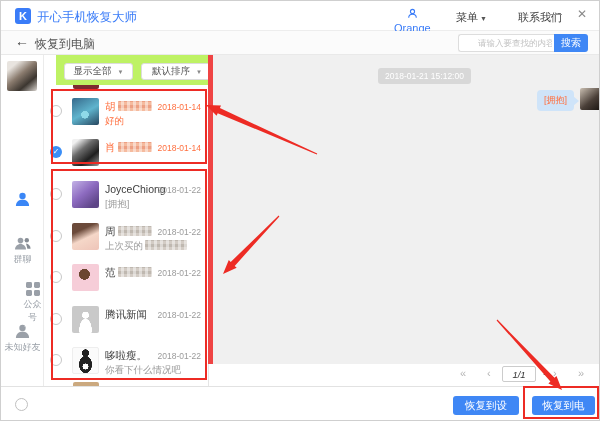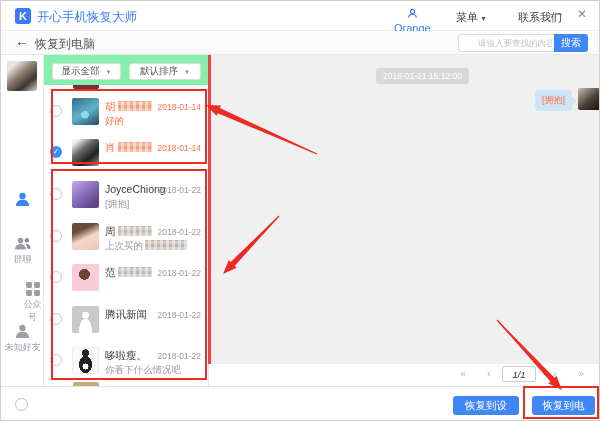--- a/index.html
+++ b/index.html
@@ -33,21 +33,21 @@
   .sidebar{position:absolute;left:0;top:54px;width:43px;height:331px;background:#fff;border-right:1px solid #ebebeb;}
   .side-avatar{position:absolute;left:6px;top:6px;width:30px;height:30px;border-radius:2px;
                background:linear-gradient(140deg,#e8e4df 18%,#8a7b6e 45%,#3c3630 72%,#d9d4cf);}
   .nav-item{position:absolute;left:0;width:43px;text-align:center;cursor:pointer;}
   .nav-item svg{display:block;margin:0 auto;}
   .nav-label{font-size:9px;color:#9aa0a8;display:block;margin-top:1px;}
   .nav-item.active .nav-label{color:#3a86f6;padding-left:43px;}
 
   
   .listpanel{position:absolute;left:43px;top:54px;width:164px;height:331px;background:#fff;overflow:hidden;}
-  .filterbar{position:absolute;left:0;top:0;width:164px;height:30px;background:#86efac;z-index:3;}
+  .filterbar{position:absolute;left:12px;top:0;width:164px;height:30px;background:#bef264;z-index:3;}
   .dropdown{position:absolute;top:8px;height:17px;border:1px solid #dcdcdc;border-radius:3px;background:#fff;
             font-size:9.5px;color:#555;display:flex;align-items:center;justify-content:center;gap:6px;cursor:pointer;}
   .dropdown .caret{font-size:6px;color:#888;}
   .dd-show{left:8px;width:69px;}
   .dd-sort{left:85px;width:72px;}
 
   .chat-item{position:absolute;left:0;width:164px;height:40px;}
   .sel{position:absolute;left:6px;top:7px;width:12px;height:12px;border-radius:50%;}
   .sel.radio{border:1px solid #c8c8c8;background:#fff;}
   .sel.check{background:#3a8ef7;color:#fff;font-size:8px;line-height:12px;text-align:center;}
@@ -71,21 +71,21 @@
   .av-joyce{background:linear-gradient(140deg,#c3b2e6,#8d6bc0 45%,#5e4587 85%);}
   .av-zhou{background:linear-gradient(155deg,#6b4a3a 0 28%,#f5d7c8 55%,#eec4b8);}
   .av-fan{background:radial-gradient(circle at 46% 38%,#6b4630 0 24%,rgba(0,0,0,0) 25%),#f6cdd8;}
   .av-tencent{background:radial-gradient(circle at 50% 34%,#fff 0 15%,rgba(0,0,0,0) 16%),
               radial-gradient(ellipse at 50% 88%,#fff 0 32%,rgba(0,0,0,0) 33%),#c9c9c9;}
   .av-duola{background:radial-gradient(circle at 50% 74%,#fff 0 13%,rgba(0,0,0,0) 14%),
             radial-gradient(ellipse at 50% 66%,#222 0 36%,rgba(0,0,0,0) 37%),
             radial-gradient(circle at 50% 20%,#222 0 15%,rgba(0,0,0,0) 16%),#fbfbfb;border:1px solid #eee;}
 
   
-  .chatpanel{position:absolute;left:207px;top:54px;width:393px;height:309px;background:#f0f0f0;border-left:3px solid #ef4444;}
+  .chatpanel{position:absolute;left:207px;top:54px;width:393px;height:309px;background:#f0f0f0;border-left:5px solid #ef4444;}
   .timestamp{position:absolute;left:165px;top:13px;background:#d8d8d8;color:#fff;font-size:8.5px;
              padding:3px 7px;border-radius:3px;}
   .bubble{position:absolute;left:324px;top:35px;background:#cfe4f9;border-radius:4px;padding:4px 7px;
           font-size:9px;color:#ff7040;}
   .bubble:after{content:"";position:absolute;right:-5px;top:6px;border:5px solid rgba(0,0,0,0);border-right:none;border-left:6px solid #cfe4f9;}
   .chat-avatar{position:absolute;left:367px;top:33px;width:22px;height:22px;border-radius:2px;
                background:linear-gradient(140deg,#cabfb2,#4a3f38 55%,#17120f);}
 
   
   .pagerow{position:absolute;left:207px;top:363px;width:393px;height:22px;background:#fff;border-left:1px solid #e5e5e5;}

